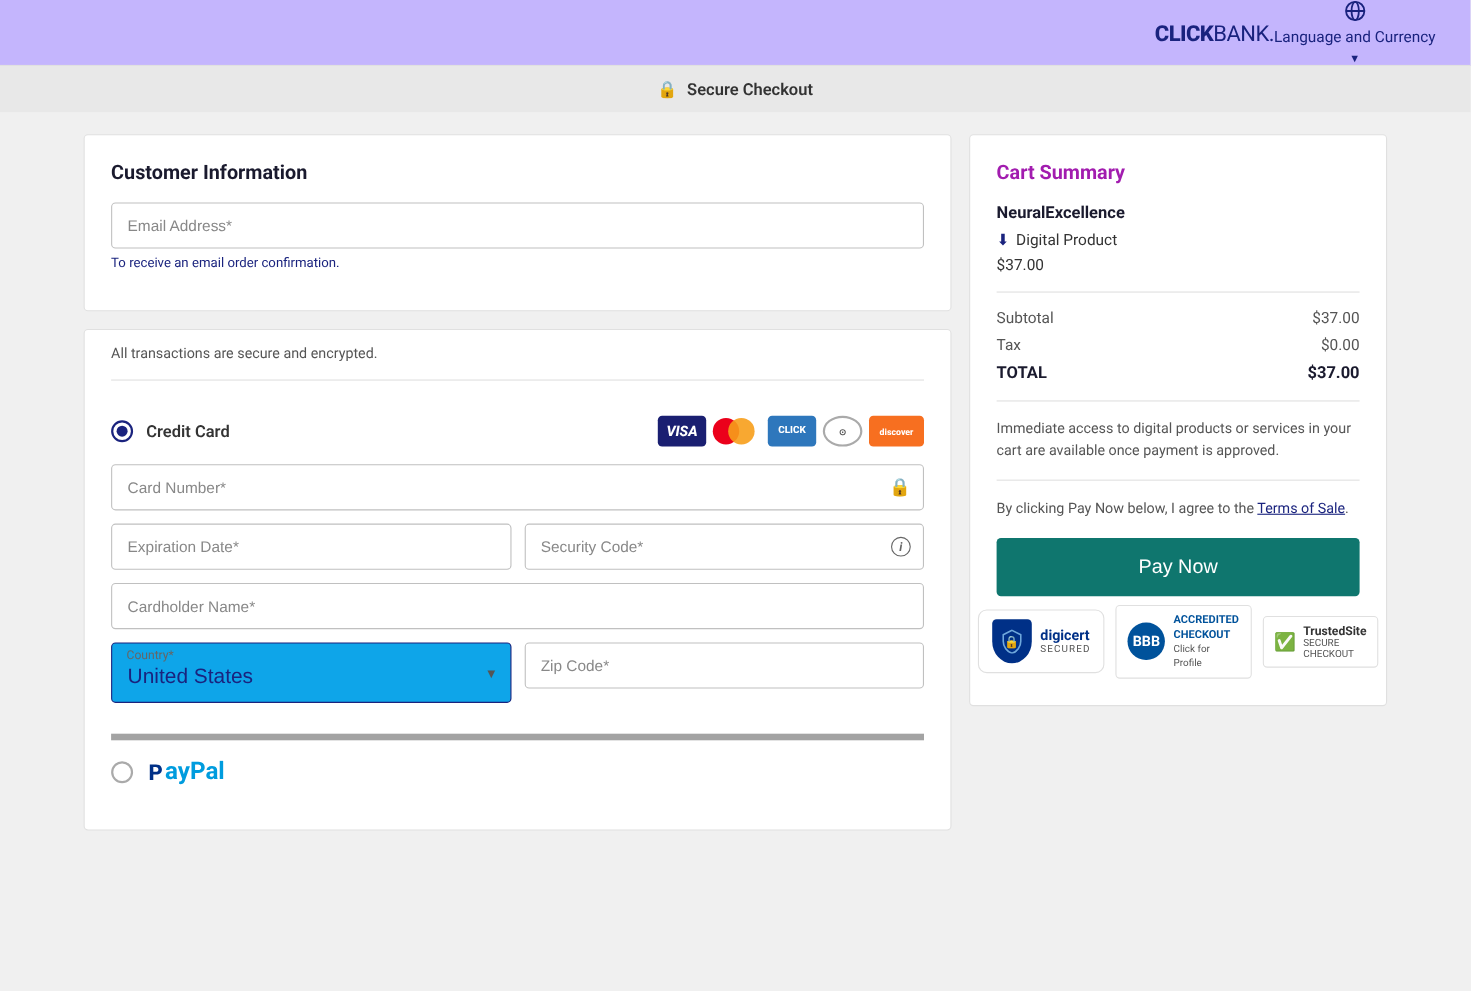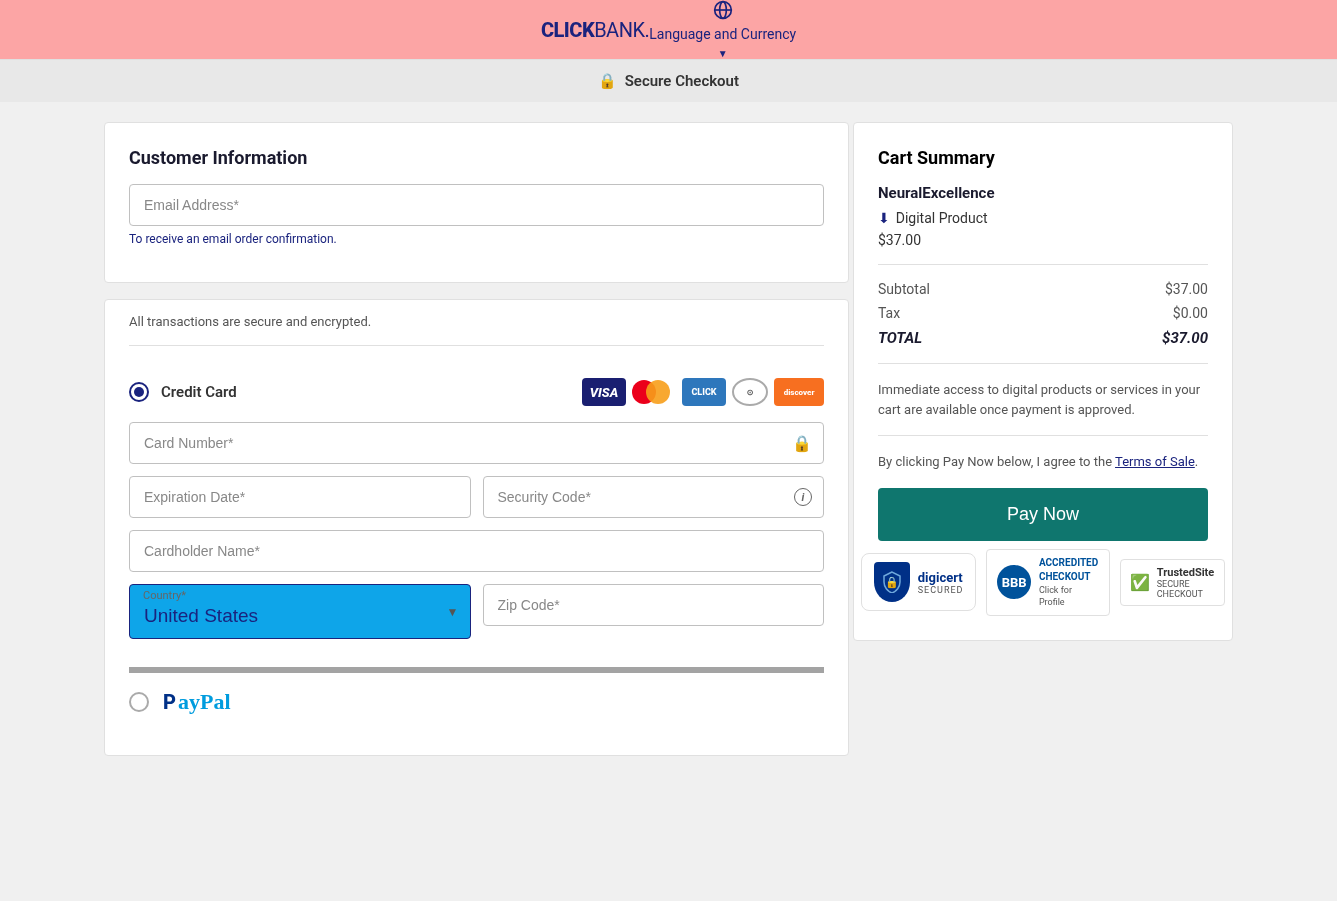--- a/index.html
+++ b/index.html
@@ -5,24 +5,24 @@
     * { box-sizing: border-box; margin: 0; padding: 0; }
     body {
       font-family: -apple-system, BlinkMacSystemFont, 'Segoe UI', Roboto, sans-serif;
       background: #f0f0f0;
       color: #333;
       font-size: 14px;
     }
 
     
     .header {
-      background: #fca5a5;
-      display: flex;
-      align-items: center;
-      justify-content: center;
+      background: #c4b5fd;
+      display: flex;
+      align-items: center;
+      justify-content: flex-end;
       padding: 0 32px;
       height: 60px;
       border-bottom: 1px solid #e0e0e0;
     }
     .logo {
       font-size: 20px;
       font-weight: 700;
       color: #1a237e;
       letter-spacing: -0.5px;
     }
@@ -54,22 +54,22 @@
       justify-content: center;
       gap: 8px;
     }
     .lock-icon {
       font-size: 15px;
     }
 
     
     .main-content {
       display: flex;
-      gap: 4px;
-      padding: 20px 104px;
+      gap: 16px;
+      padding: 20px 76px;
       max-width: 1337px;
       margin: 0 auto;
     }
 
     
     .left-col {
       flex: 1;
       display: flex;
       flex-direction: column;
       gap: 16px;
@@ -300,34 +300,34 @@
       padding: 16px 0;
     }
     .paypal-logo {
       display: flex;
       align-items: center;
       gap: 2px;
       font-size: 20px;
       font-weight: 800;
     }
     .paypal-p1 { color: #003087; }
-    .paypal-text { color: #009cde; font-size: 22px; font-weight: 700; font-family: Liberation Serif, serif; }
+    .paypal-text { color: #009cde; font-size: 22px; font-weight: 700; }
 
     
     .cart-summary {
       background: #fff;
       border: 1px solid #e0e0e0;
       border-radius: 4px;
       padding: 24px;
     }
 
     .cart-title {
       font-size: 18px;
       font-weight: 700;
-      color: #000000;
+      color: #a21caf;
       margin-bottom: 16px;
     }
 
     .product-name {
       font-size: 15px;
       font-weight: 700;
       color: #1a1a2e;
       margin-bottom: 8px;
     }
 
@@ -355,21 +355,20 @@
       justify-content: space-between;
       font-size: 14px;
       color: #555;
       margin-bottom: 8px;
     }
     .summary-row.total {
       font-weight: 700;
       font-size: 15px;
       color: #1a1a2e;
       margin-top: 4px;
-      font-style: italic;
     }
 
     .access-note {
       font-size: 13px;
       color: #555;
       margin: 12px 0;
       line-height: 1.5;
     }
 
     .terms-note {

